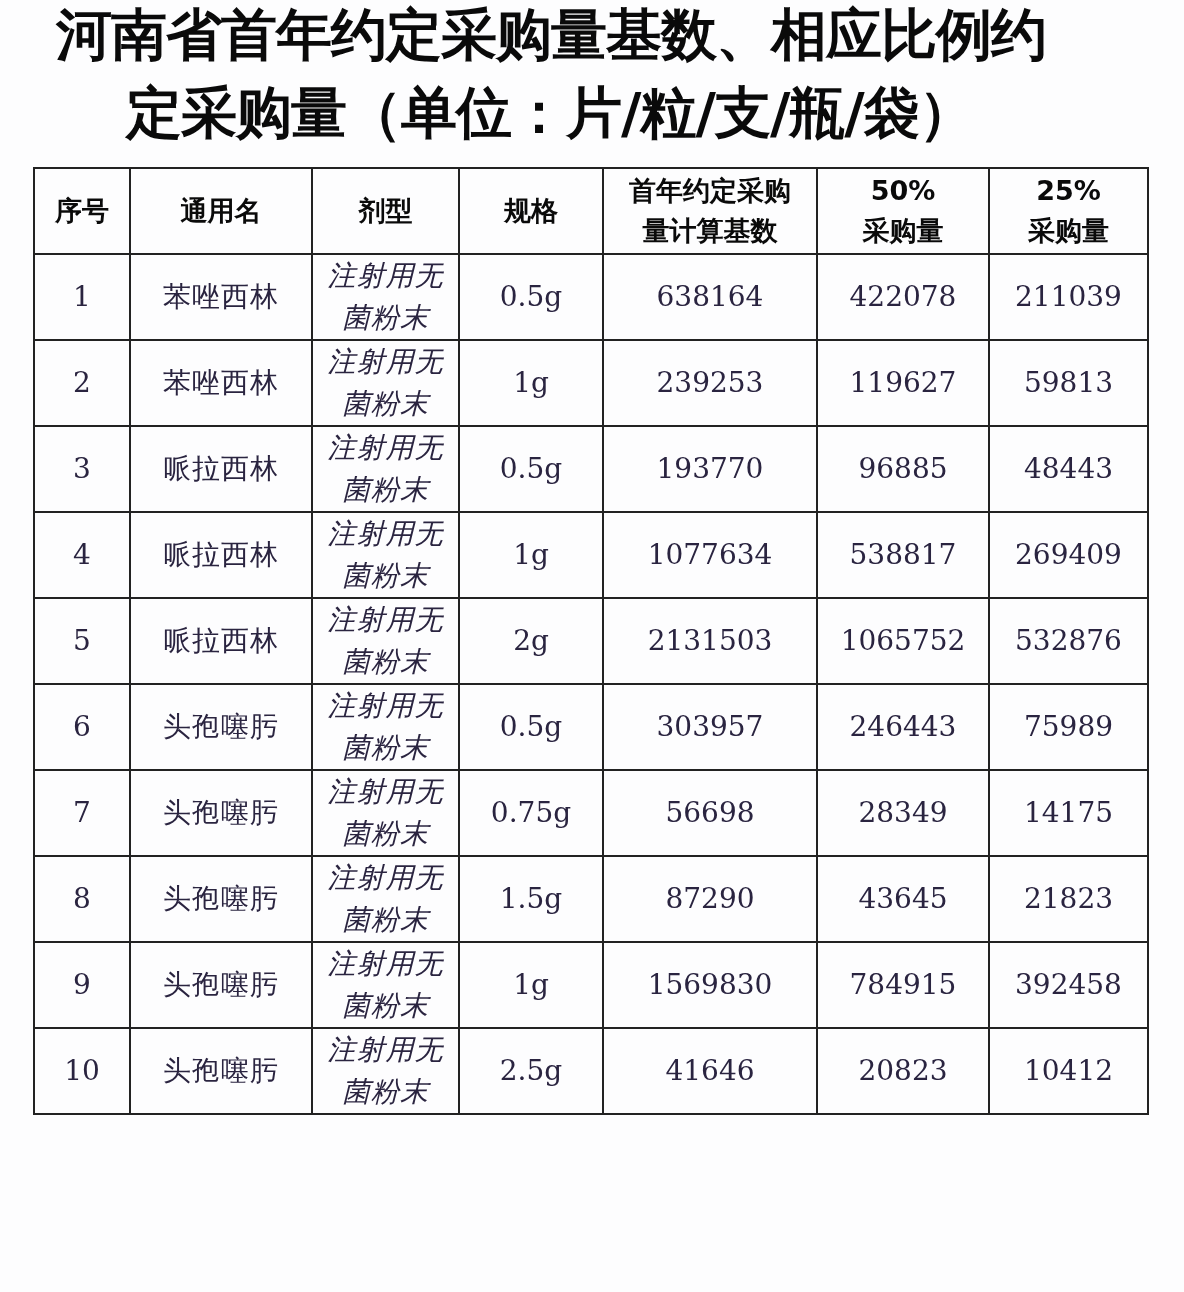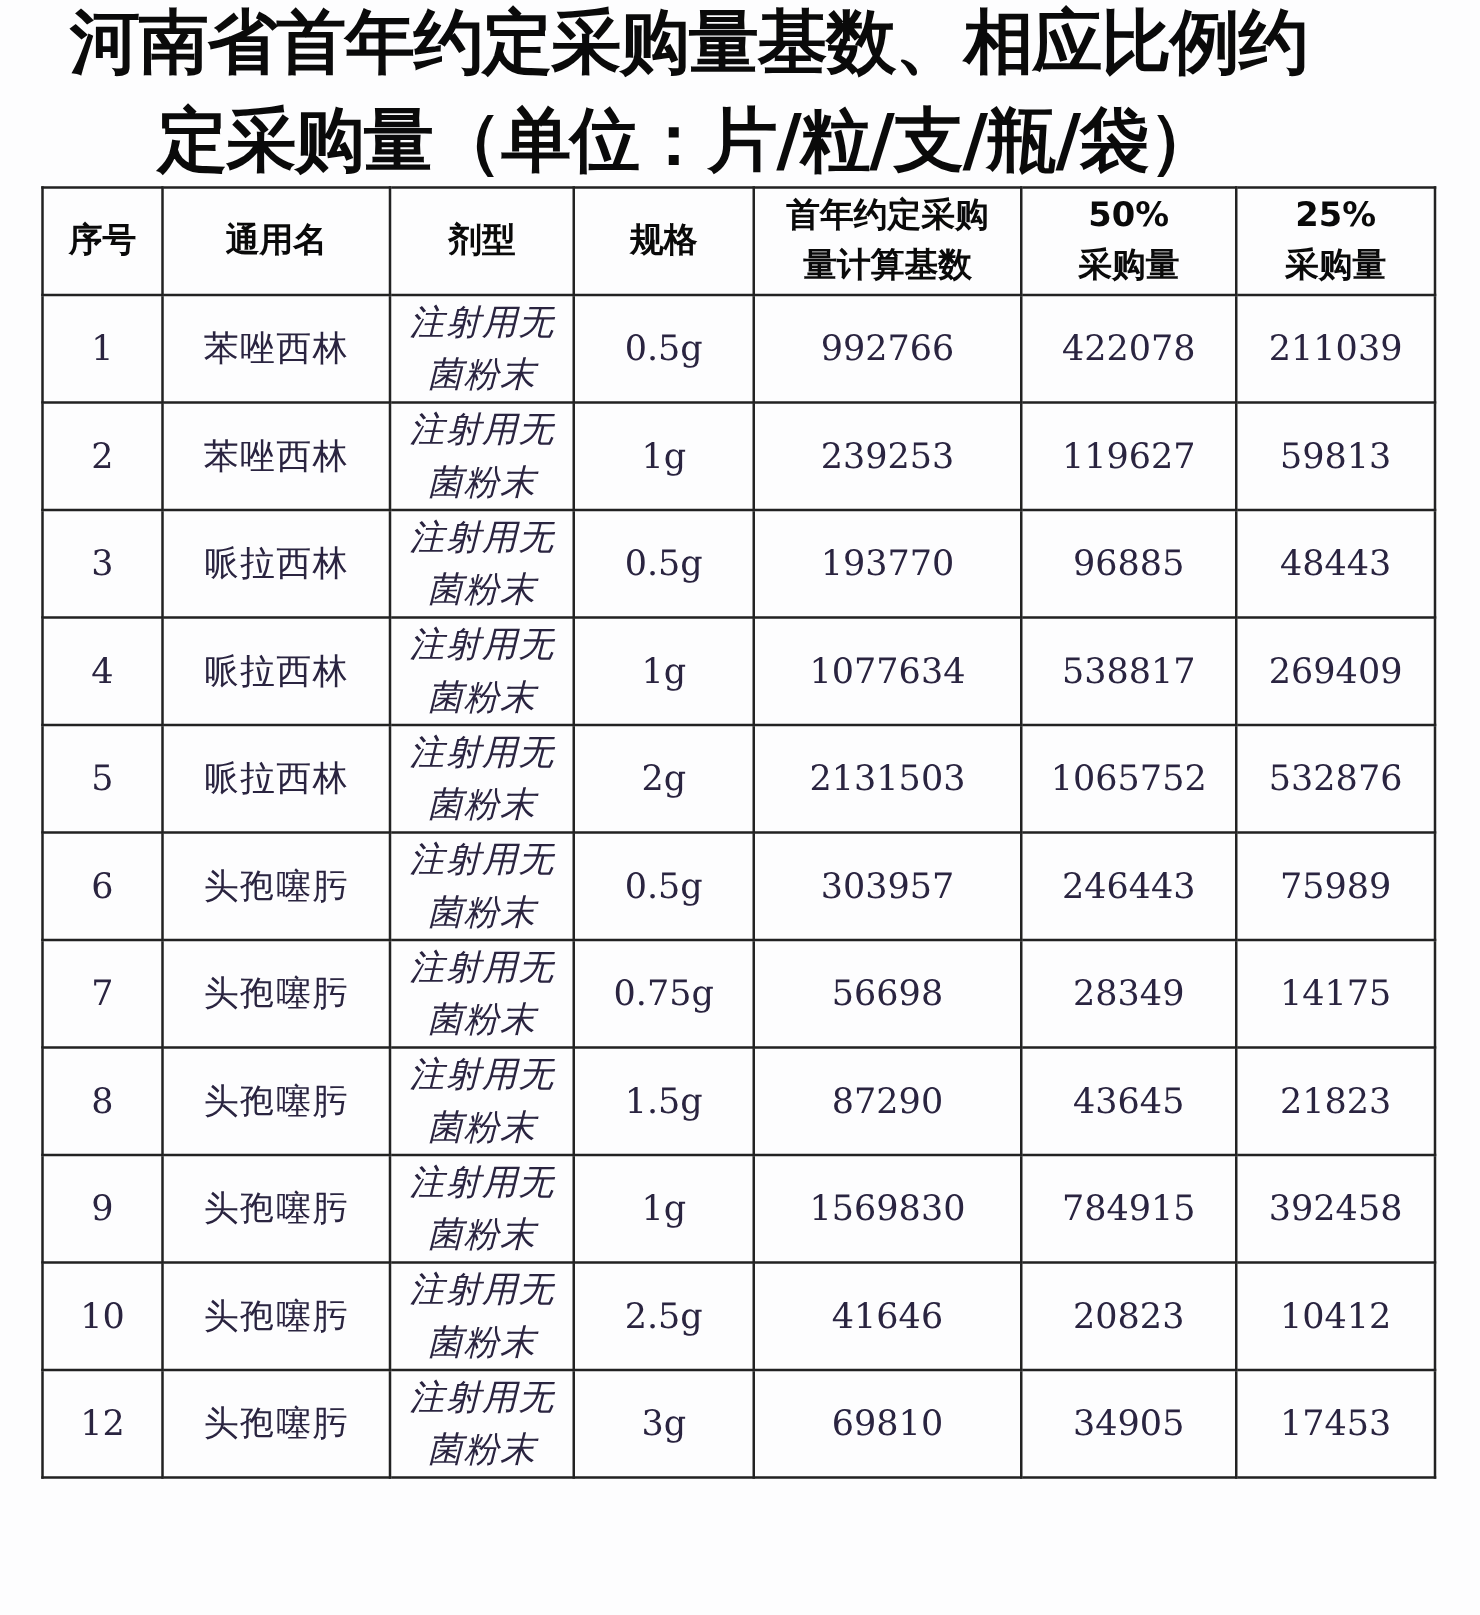--- a/index.html
+++ b/index.html
@@ -36,21 +36,21 @@
     .title .line2 {
       position: absolute;
       left: 126px;
       top: 78px;
       white-space: nowrap;
       text-align: center;
     }
     table.data-table {
       position: absolute;
       left: 33px;
-      top: 149px;
+      top: 167px;
       border-collapse: collapse;
       table-layout: fixed;
       width: 1114px;
     }
     table.data-table th, table.data-table td {
       border: 2px solid #222;
       text-align: center;
       vertical-align: middle;
       padding: 0;
     }
@@ -122,21 +122,21 @@
   </thead>
   <tbody id="tbody">
       <tr>
         <td>1</td>
         <td class="name-cell">苯唑西林</td>
         <td class="form-cell">
           <span class="form-line">注射用无</span>
           <span class="form-line">菌粉末</span>
         </td>
         <td>0.5g</td>
-        <td>992766</td>
+        <td>638164</td>
         <td>422078</td>
         <td>211039</td>
       </tr>
       <tr>
         <td>2</td>
         <td class="name-cell">苯唑西林</td>
         <td class="form-cell">
           <span class="form-line">注射用无</span>
           <span class="form-line">菌粉末</span>
         </td>
@@ -234,26 +234,14 @@
         <td class="name-cell">头孢噻肟</td>
         <td class="form-cell">
           <span class="form-line">注射用无</span>
           <span class="form-line">菌粉末</span>
         </td>
         <td>2.5g</td>
         <td>41646</td>
         <td>20823</td>
         <td>10412</td>
       </tr>
-      <tr>
-        <td>12</td>
-        <td class="name-cell">头孢噻肟</td>
-        <td class="form-cell">
-          <span class="form-line">注射用无</span>
-          <span class="form-line">菌粉末</span>
-        </td>
-        <td>3g</td>
-        <td>69810</td>
-        <td>34905</td>
-        <td>17453</td>
-      </tr>
     </tbody>
 </table>
 
 </body></html>

